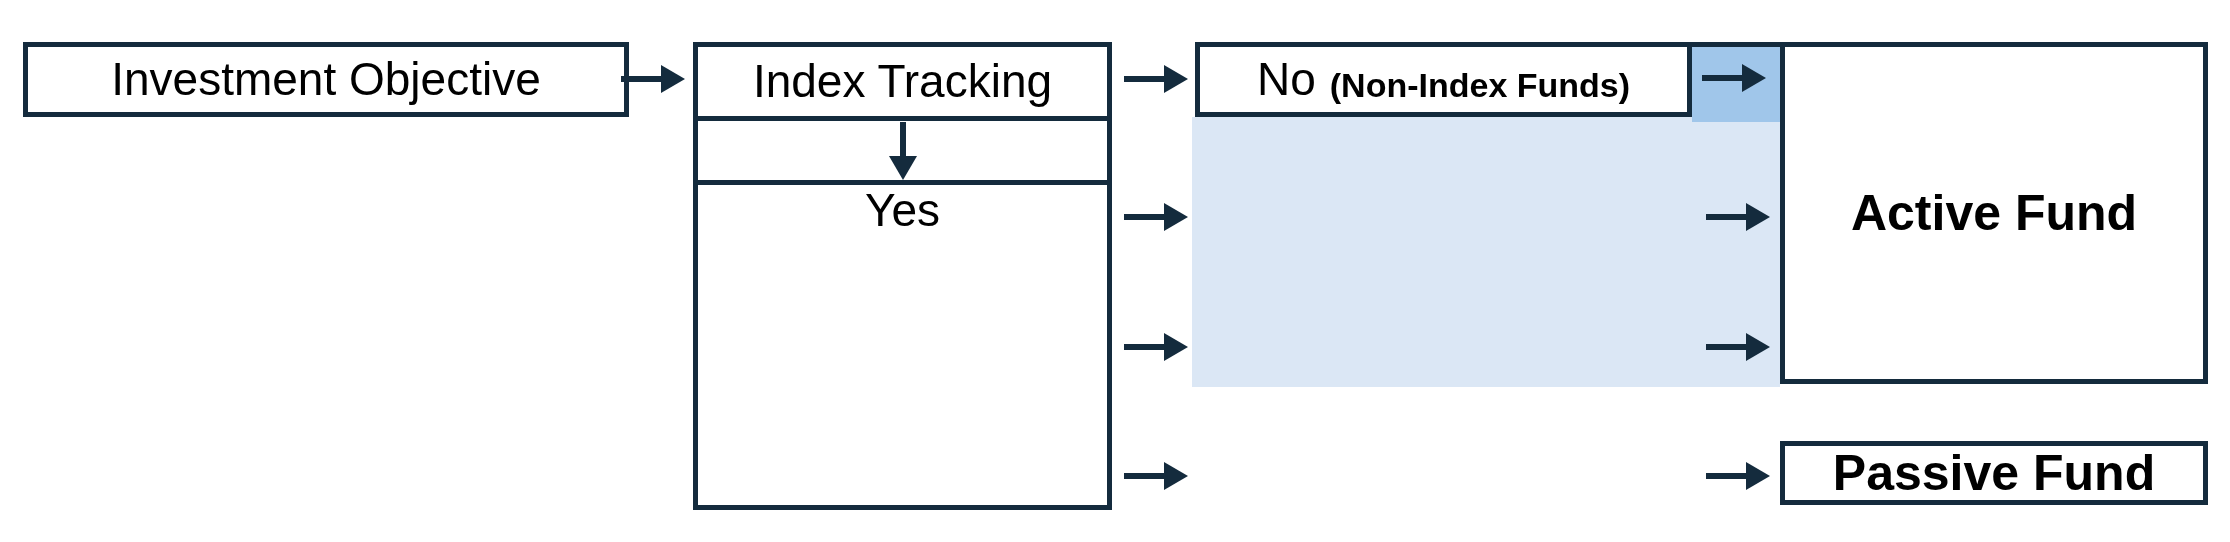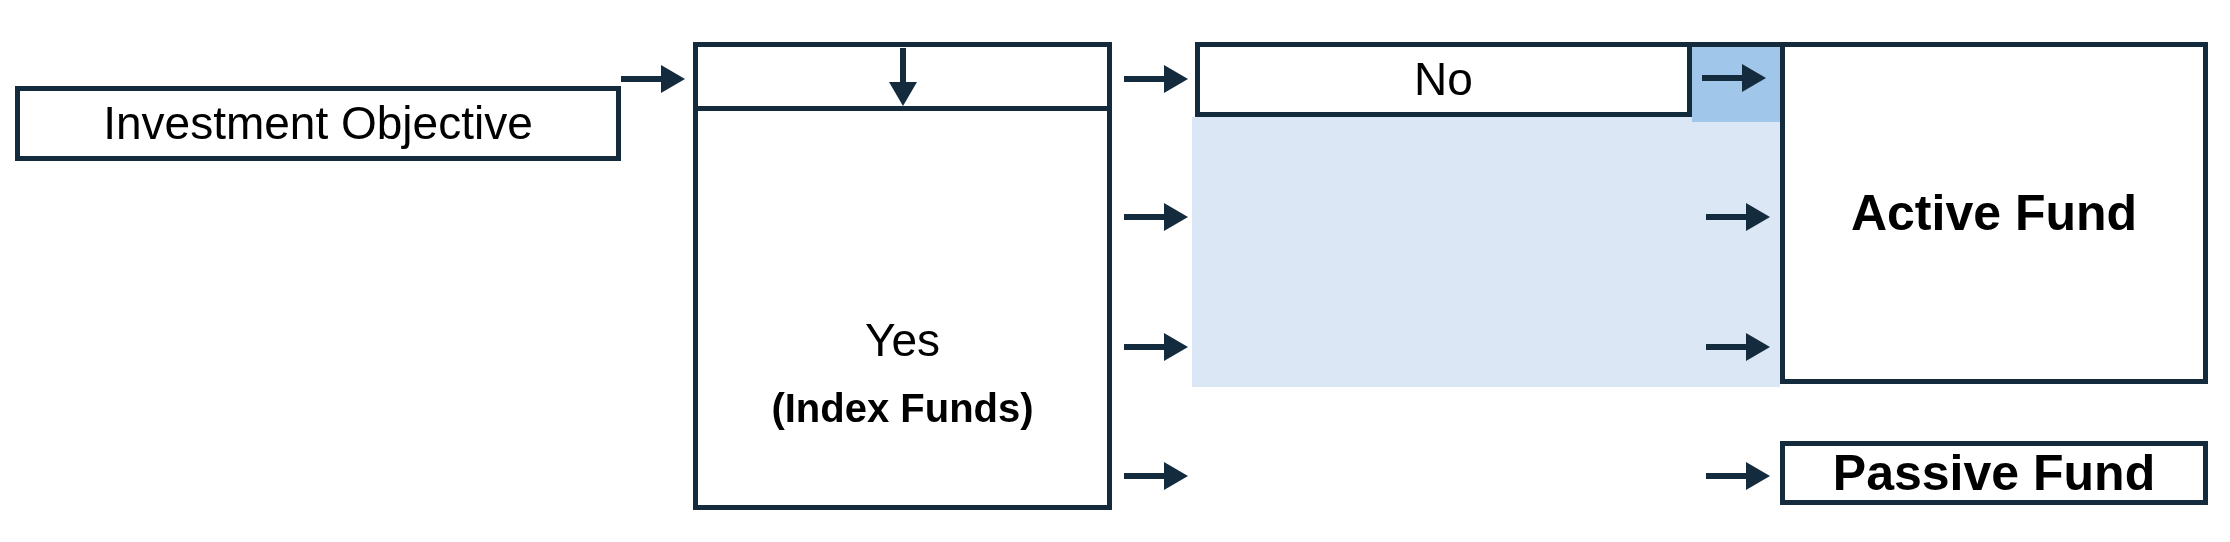--- a/index.html
+++ b/index.html
@@ -32,21 +32,21 @@
   .lbl{font-size:46px;line-height:1.1;white-space:nowrap;}
   .sub{font-weight:bold;white-space:nowrap;}
   .fund{font-size:50px;font-weight:bold;white-space:nowrap;}
   
   .col{
     position:absolute;left:693px;top:42px;width:419px;height:468px;
     border:5px solid var(--border);box-sizing:border-box;background:var(--fill);z-index:2;
   }
   .cell-tracking{height:69px;border-bottom:5px solid var(--border);display:flex;align-items:center;justify-content:center;}
   .cell-gap{height:59px;border-bottom:5px solid var(--border);position:relative;}
-  .cell-yes{height:320px;display:flex;flex-direction:column;align-items:center;justify-content:flex-end;gap:20px;}
+  .cell-yes{height:320px;display:flex;flex-direction:column;align-items:center;justify-content:space-between;gap:20px;}
   .cell-yes .sub{font-size:40px;}
   
   .region-light{
     position:absolute;left:1192px;top:117px;width:588px;height:270px;
     background:var(--region);z-index:0;
   }
   .strip-medium{
     position:absolute;left:1692px;top:42px;width:88px;height:80px;
     background:var(--strip);border-top:5px solid var(--border);box-sizing:border-box;z-index:1;
   }
@@ -64,50 +64,53 @@
   .pair .sub{font-size:34px;}
 </style>
 </head>
 <body>
 
 <div id="canvas">
 
   <div class="region-light"></div>
   <div class="strip-medium"></div>
 
-  <div class="box" style="left:15px;top:42px;width:606px;height:75px;margin-top:44px;">
+  <div class="box" style="left:23px;top:42px;width:606px;height:75px;">
     <span class="lbl">Investment Objective</span>
   </div>
 
   <div class="arrow-e" style="left:621px;top:65px;">
     <div class="shaft"></div>
     <div class="head"></div>
   </div>
 
   <div class="col">
+    <div class="cell-tracking">
+      <span class="lbl">Index Tracking</span>
+    </div>
     <div class="cell-gap">
       <div class="arrow-s">
         <div class="shaft"></div>
         <div class="head"></div>
       </div>
     </div>
     <div class="cell-yes">
       <span class="lbl">Yes</span>
-      <span class="sub">(Index Funds)</span>
     </div>
   </div>
 
   <div class="arrow-e" style="left:1124px;top:65px;">
     <div class="shaft"></div>
     <div class="head"></div>
   </div>
 
   <div class="box" style="left:1195px;top:42px;width:497px;height:75px;">
     <div class="pair">
       <span class="lbl">No</span>
+      <span class="sub">(Non-Index Funds)</span>
     </div>
   </div>
 
   <div class="arrow-e" style="left:1702px;top:64px;">
     <div class="shaft"></div>
     <div class="head"></div>
   </div>
 
   <div class="arrow-e" style="left:1124px;top:203px;">
     <div class="shaft"></div>

